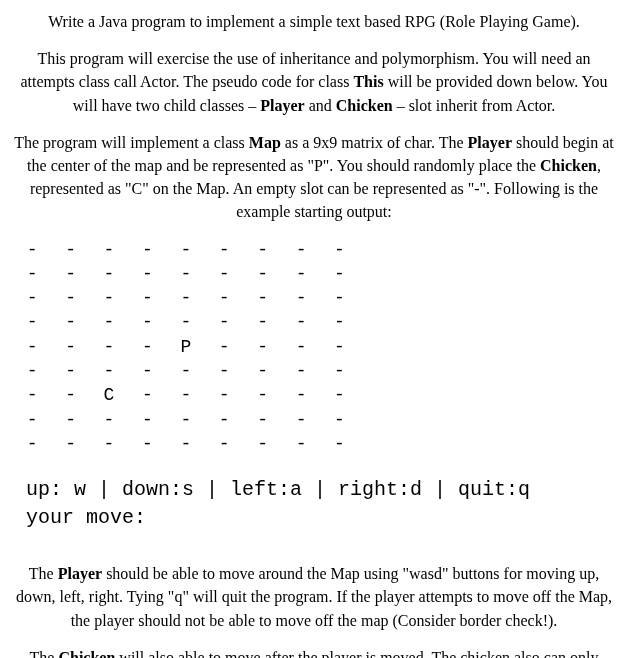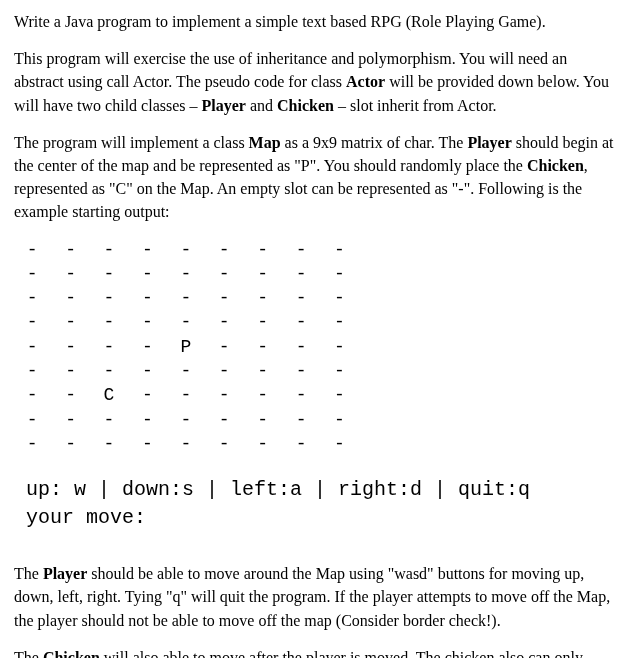--- a/index.html
+++ b/index.html
@@ -11,20 +11,21 @@
       font-family: 'Times New Roman', Times, serif;
       font-size: 16px;
       line-height: 1.45;
       color: #000;
       background: #fff;
       padding: 10px 14px;
       width: 628px;
     }
     .paragraph {
       margin-bottom: 14px;
+      text-align: center;
     }
     .bold {
       font-weight: bold;
     }
     .map-output {
       font-family: 'Courier New', Courier, monospace;
       font-size: 18px;
       white-space: pre;
       letter-spacing: 2px;
       margin: 14px 0 20px 0;
@@ -37,21 +38,21 @@
       margin: 18px 0 30px 0;
       line-height: 1.4;
     }
   </style>
 </head>
 <body>
 
 <p class="paragraph">Write a Java program to implement a simple text based RPG (Role Playing Game).</p>
 
 <p class="paragraph">
-  <span>This program will exercise the use of inheritance and polymorphism. You will need an abstract using call Actor. The pseudo code for class </span><span class="bold">Actor</span><span> will be provided down below. You will have two child classes – </span><span class="bold">Player</span><span> and </span><span class="bold">Chicken</span><span> – slot inherit from Actor.</span>
+  <span>This program will exercise the use of inheritance and polymorphism. You will need an attempts class call Actor. The pseudo code for class </span><span class="bold">This</span><span> will be provided down below. You will have two child classes – </span><span class="bold">Player</span><span> and </span><span class="bold">Chicken</span><span> – slot inherit from Actor.</span>
 </p>
 
 <p class="paragraph">
   <span>The program will implement a class </span><span class="bold">Map</span><span> as a 9x9 matrix of char. The </span><span class="bold">Player</span><span> should begin at the center of the map and be represented as "P". You should randomly place the </span><span class="bold">Chicken</span><span>, represented as "C" on the Map. An empty slot can be represented as "-". Following is the example starting output:</span>
 </p>
 
 <div class="map-output"> -  -  -  -  -  -  -  -  -
  -  -  -  -  -  -  -  -  -
  -  -  -  -  -  -  -  -  -
  -  -  -  -  -  -  -  -  -

